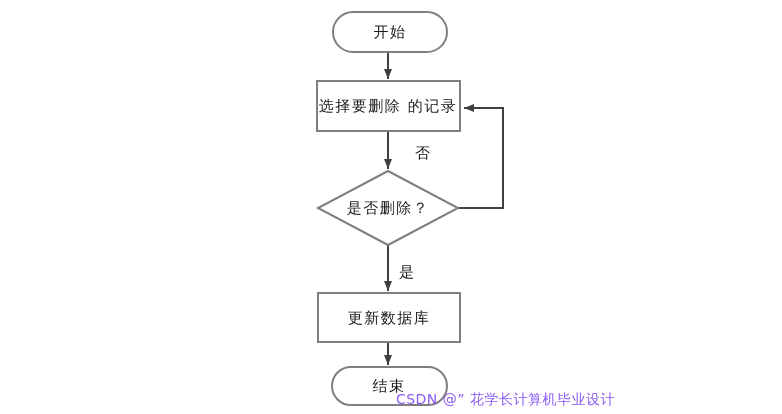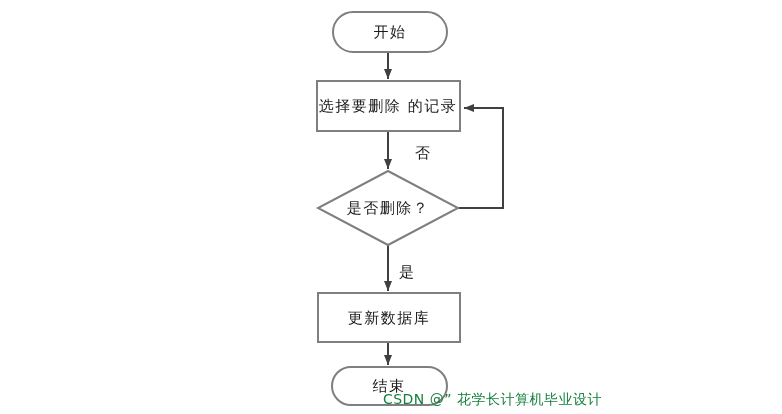--- a/index.html
+++ b/index.html
@@ -21,24 +21,24 @@
     fill: #1a1a1a;
     letter-spacing: 1.5px;
   }
   svg text.edge-label {
     font-family: "DejaVu Sans", "Liberation Sans", sans-serif;
     font-size: 15px;
     fill: #1a1a1a;
   }
   .watermark {
     position: absolute;
-    right: 18px;
+    right: 5px;
     bottom: 5px;
     font-size: 14px;
-    color: #15803d;
+    color: #8b5cf6;
     letter-spacing: 0.5px;
     user-select: none;
     white-space: nowrap;
   }
 </style>
 </head>
 <body>
 
 <div class="canvas">
 

